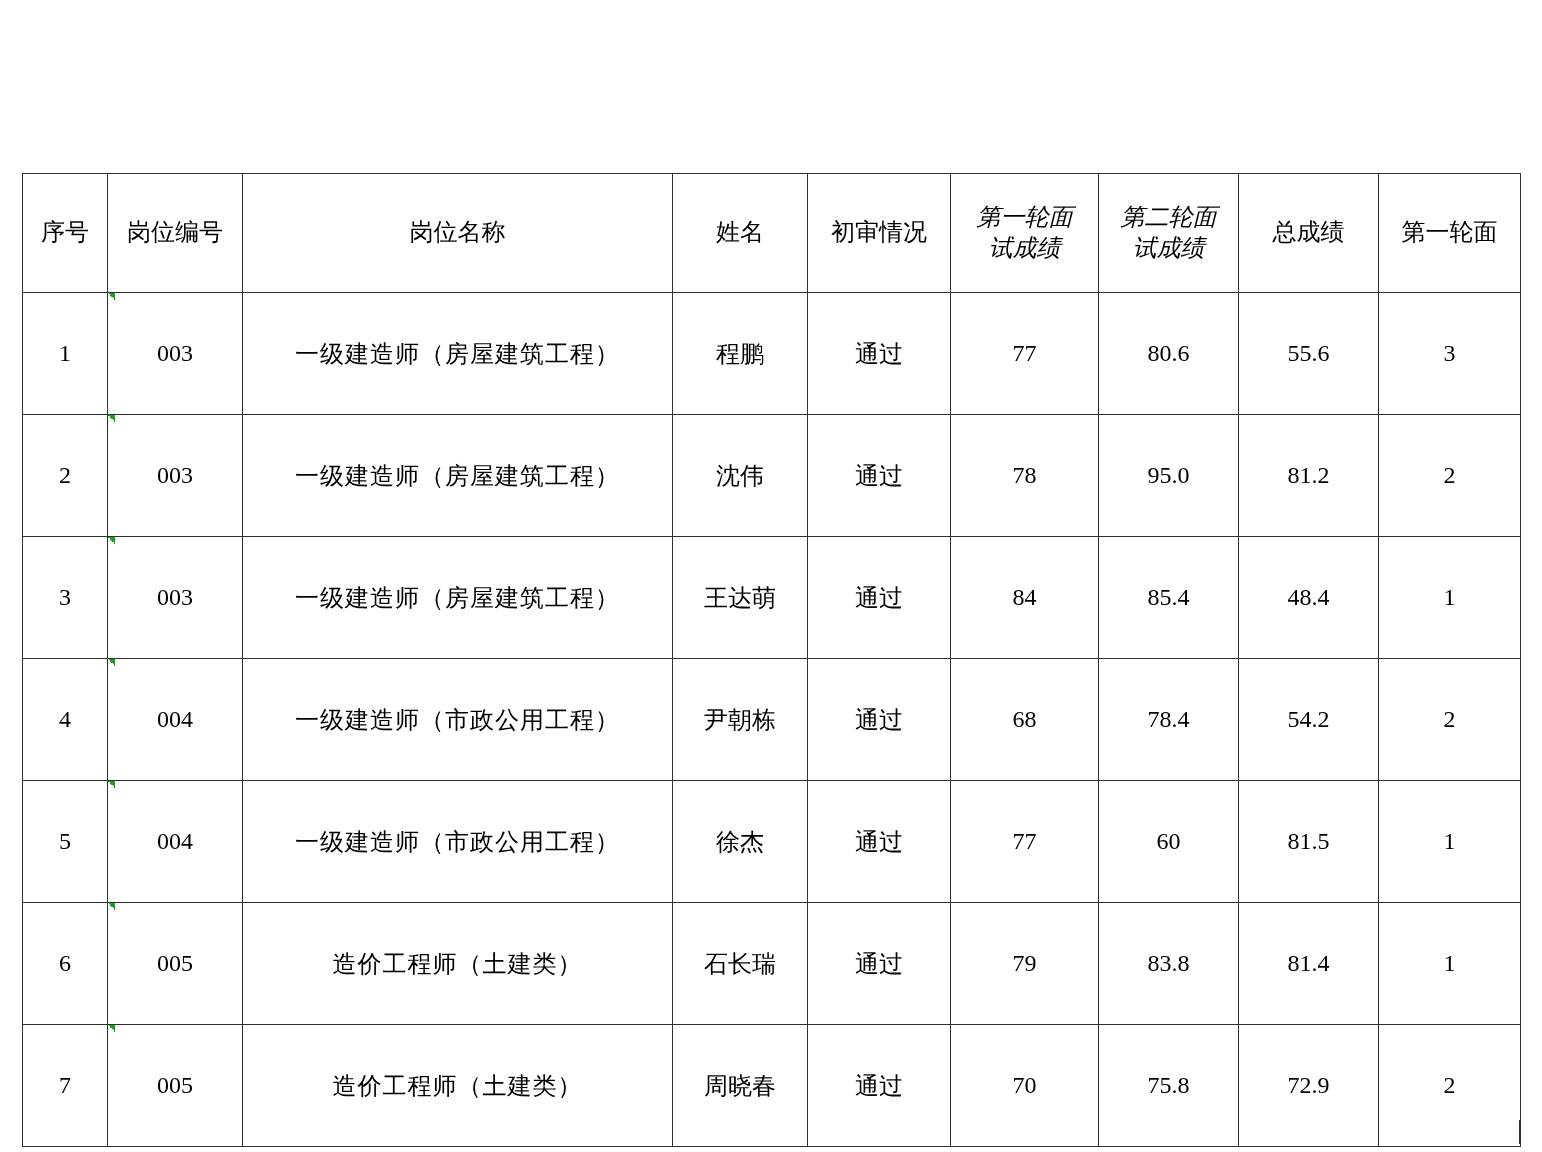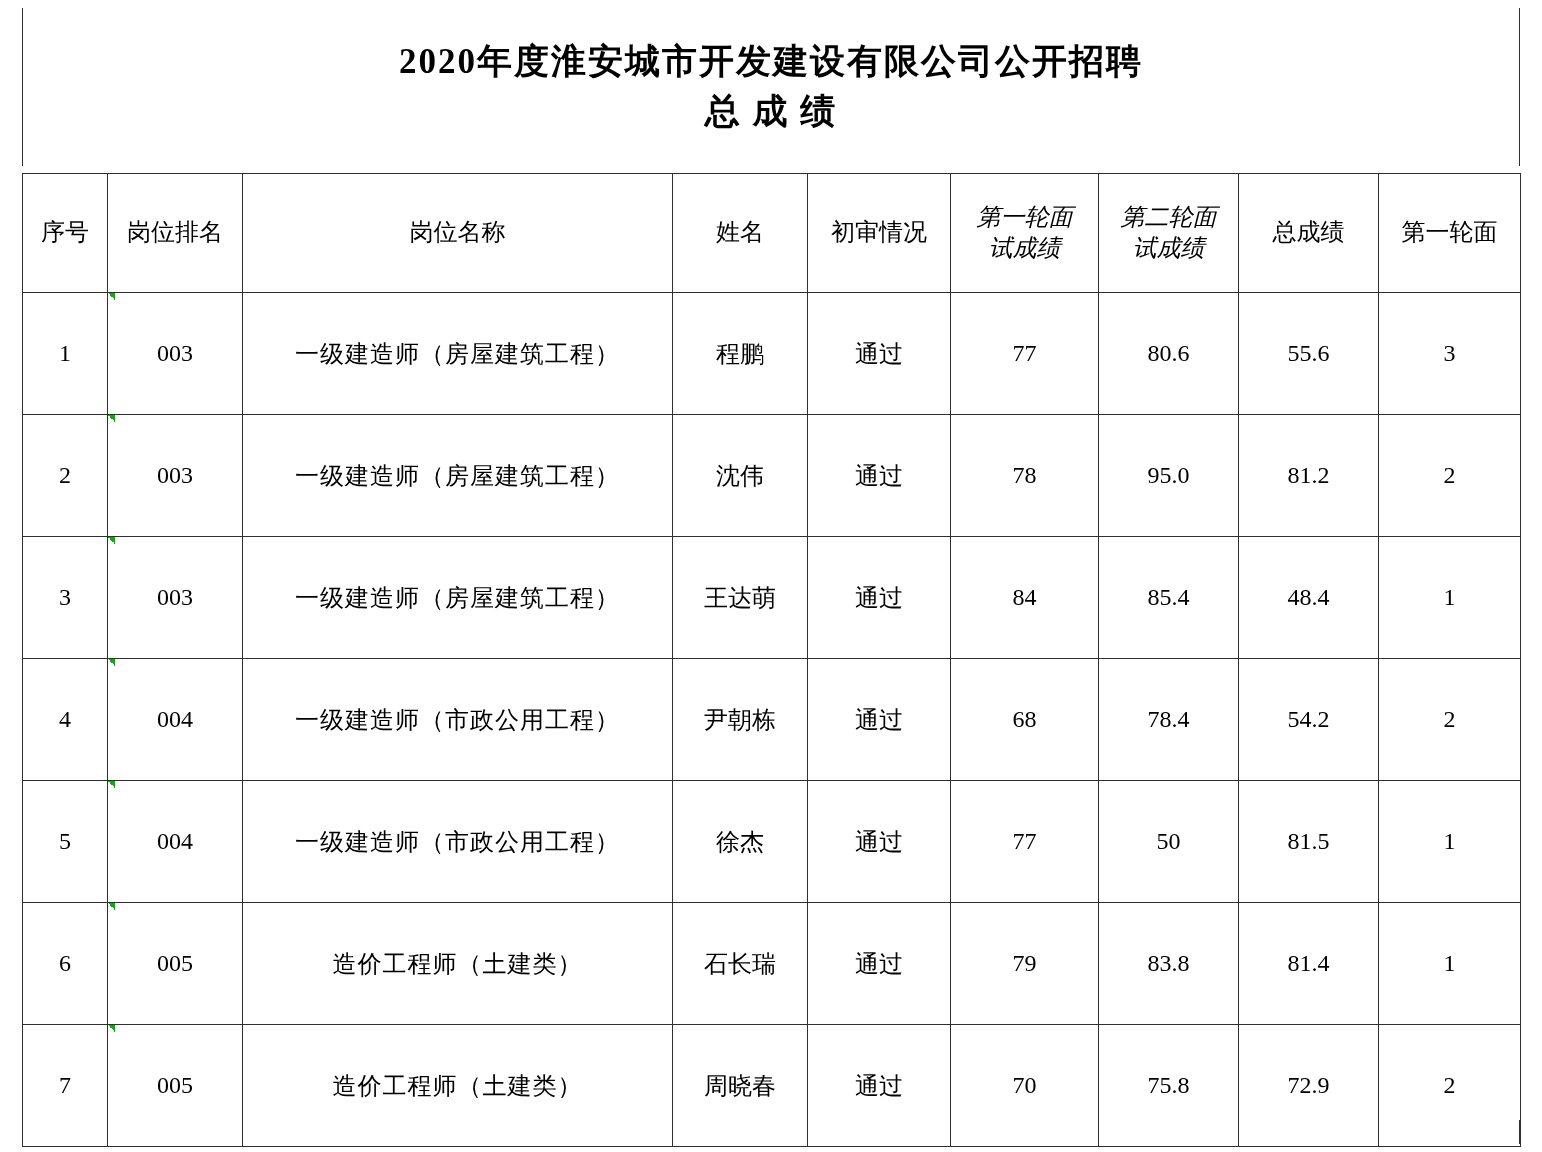--- a/index.html
+++ b/index.html
@@ -107,41 +107,37 @@
     border-left: 1px solid #2f2f2f;
     border-right: 1px solid #2f2f2f;
     box-sizing: border-box;
   }
 </style>
 </head>
 <body>
 
 <div class="page">
 
-  <div class="title-block">
-    <div class="title-text">2020年度淮安城市开发建设有限公司公开招聘
-总 成 绩</div>
-  </div>
 
   <table class="grades">
     <colgroup>
       <col class="c-idx">
       <col class="c-code">
       <col class="c-post">
       <col class="c-name">
       <col class="c-review">
       <col class="c-r1">
       <col class="c-r2">
       <col class="c-total">
       <col class="c-rank">
     </colgroup>
     <thead>
       <tr>
         <th>序号</th>
-        <th>岗位排名</th>
+        <th>岗位编号</th>
         <th>岗位名称</th>
         <th>姓名</th>
         <th>初审情况</th>
         <th>
             <span class="two-line">第一轮面
 试成绩</span>
           </th>
         <th>
             <span class="two-line">第二轮面
 试成绩</span>
@@ -195,21 +191,21 @@
         <td class="num-cell">54.2</td>
         <td class="num-cell">2</td>
       </tr>
       <tr>
         <td class="num-cell">5</td>
         <td class="num-cell code-cell">004</td>
         <td class="post-cell">一级建造师（市政公用工程）</td>
         <td>徐杰</td>
         <td>通过</td>
         <td class="num-cell">77</td>
-        <td class="num-cell">50</td>
+        <td class="num-cell">60</td>
         <td class="num-cell">81.5</td>
         <td class="num-cell">1</td>
       </tr>
       <tr>
         <td class="num-cell">6</td>
         <td class="num-cell code-cell">005</td>
         <td class="post-cell">造价工程师（土建类）</td>
         <td>石长瑞</td>
         <td>通过</td>
         <td class="num-cell">79</td>

